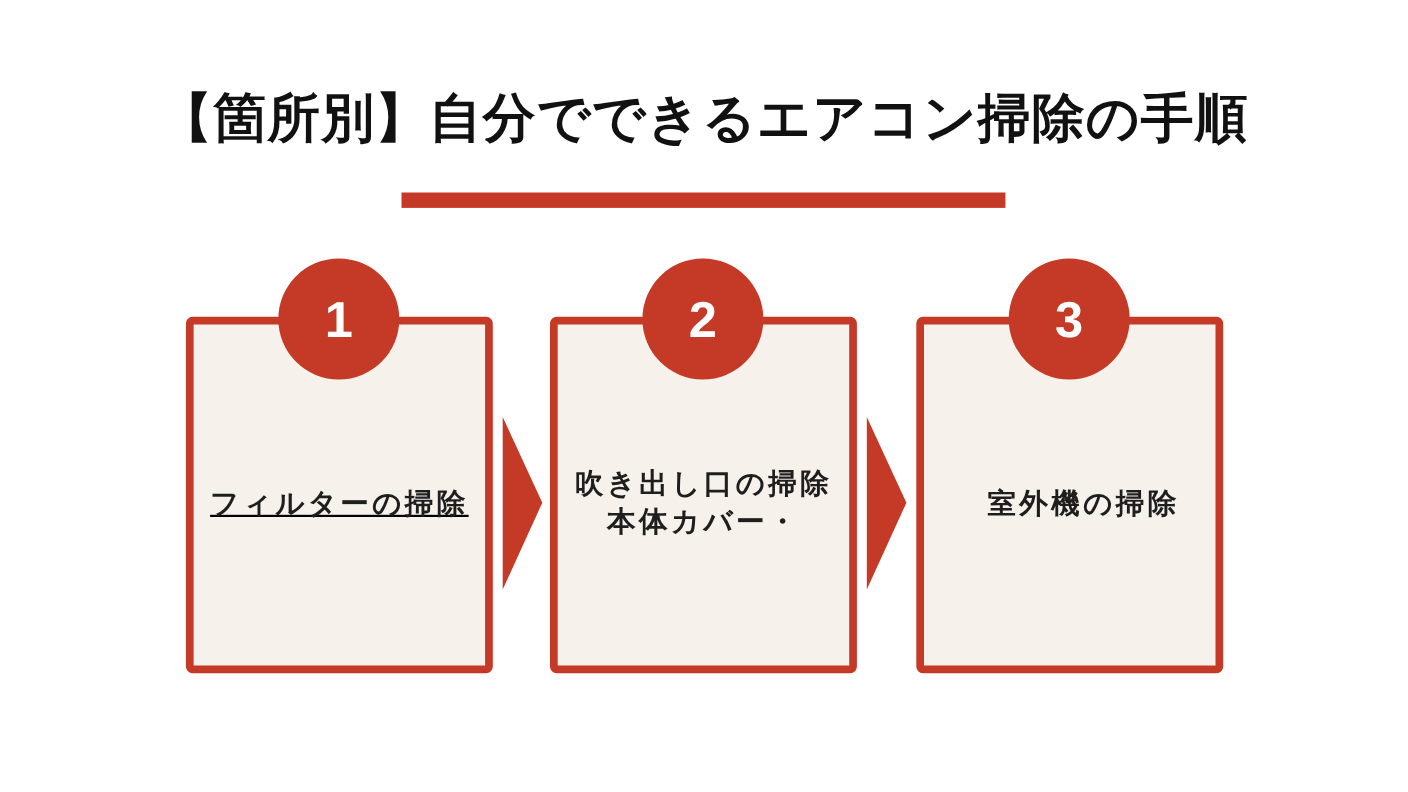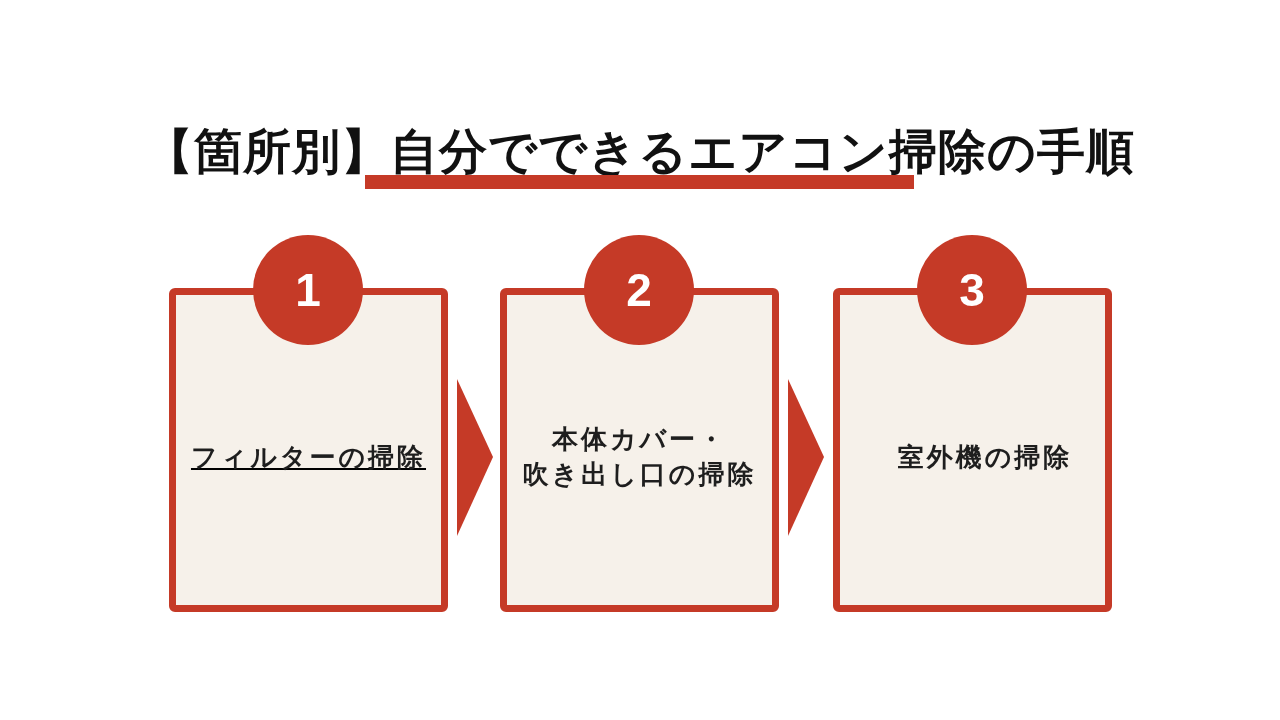--- a/index.html
+++ b/index.html
@@ -19,21 +19,20 @@
     position: absolute;
     top: 76px;
     left: 0;
     width: 1280px;
     text-align: center;
     font-size: 48px;
     font-weight: bold;
     letter-spacing: 1px;
     color: var(--title-text, #111111);
     white-space: nowrap;
-    margin-top: 44px;
   }
   .title-underline {
     position: absolute;
     left: 365px;
     top: 175px;
     width: 549px;
     height: 14px;
     background: var(--accent, #C53A27);
   }
   .step-box {
@@ -110,22 +109,22 @@
     </div>
   </div>
   <div class="step-circle step-circle-1">
     <span class="step-number">1</span>
   </div>
 
   <div class="arrow-right arrow-1"></div>
 
   <div class="step-box step-box-2">
     <div class="step-label">
+      <div>吹き出し口の掃除</div>
       <div>本体カバー・</div>
-      <div>吹き出し口の掃除</div>
     </div>
   </div>
   <div class="step-circle step-circle-2">
     <span class="step-number">2</span>
   </div>
 
   <div class="arrow-right arrow-2"></div>
 
   <div class="step-box step-box-3">
     <div class="step-label">

